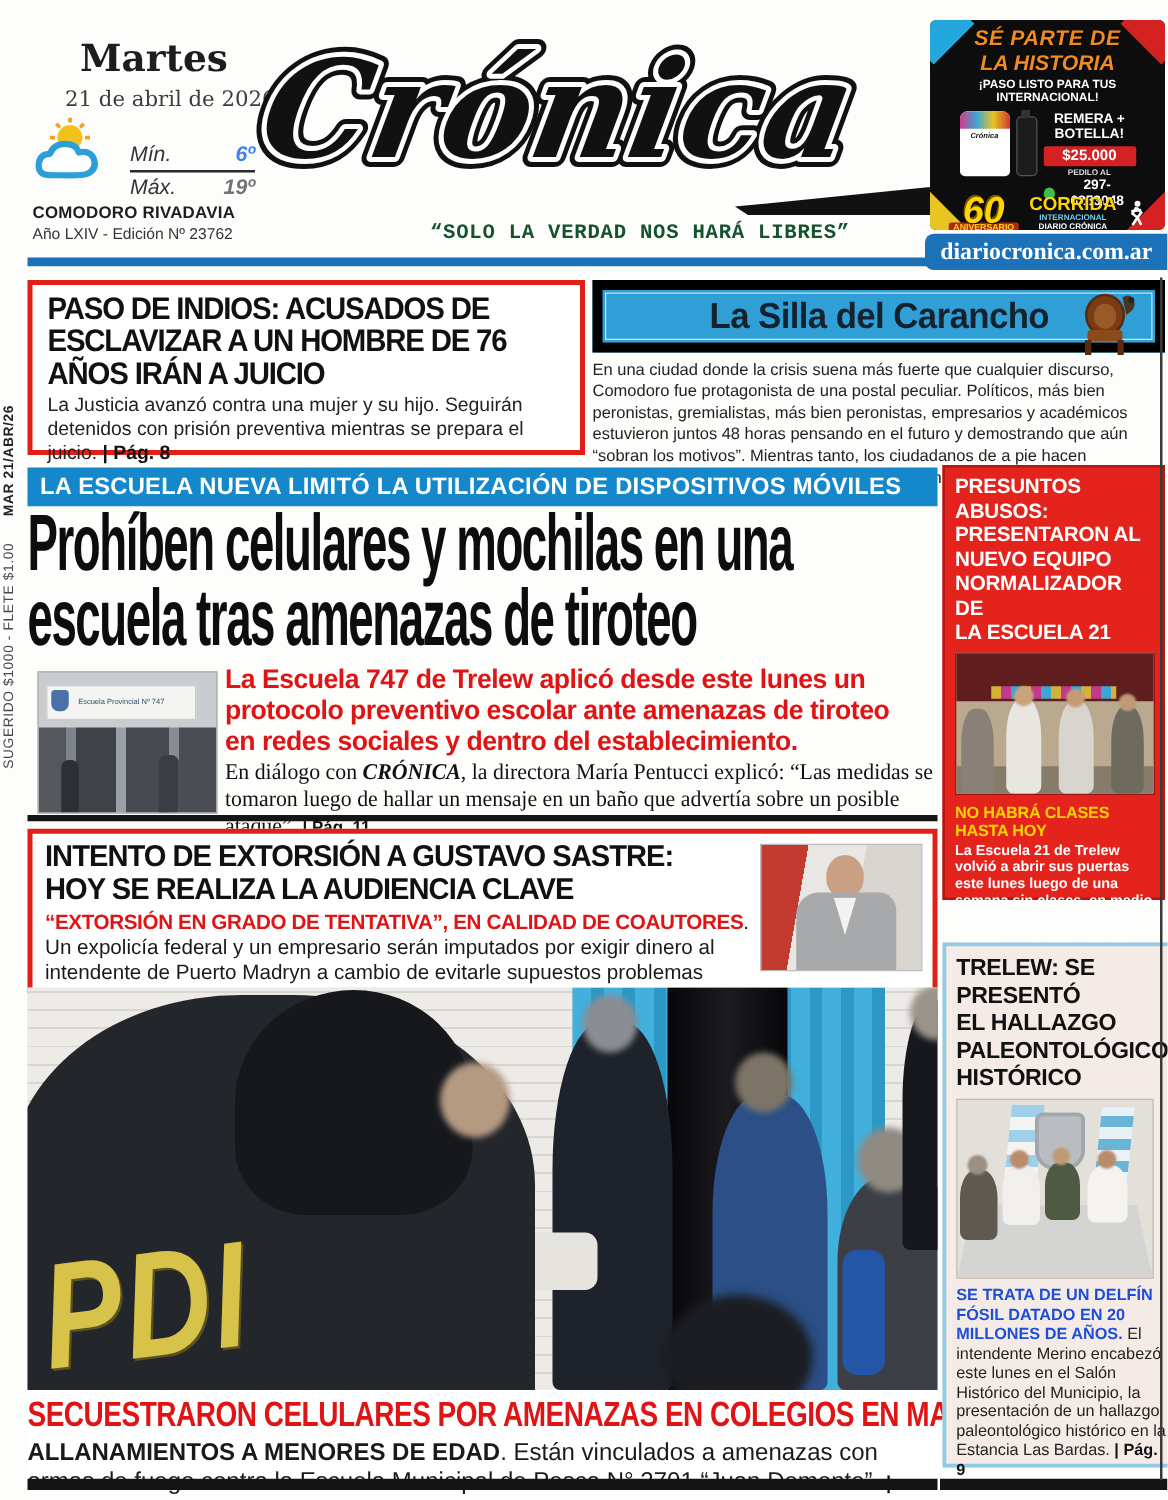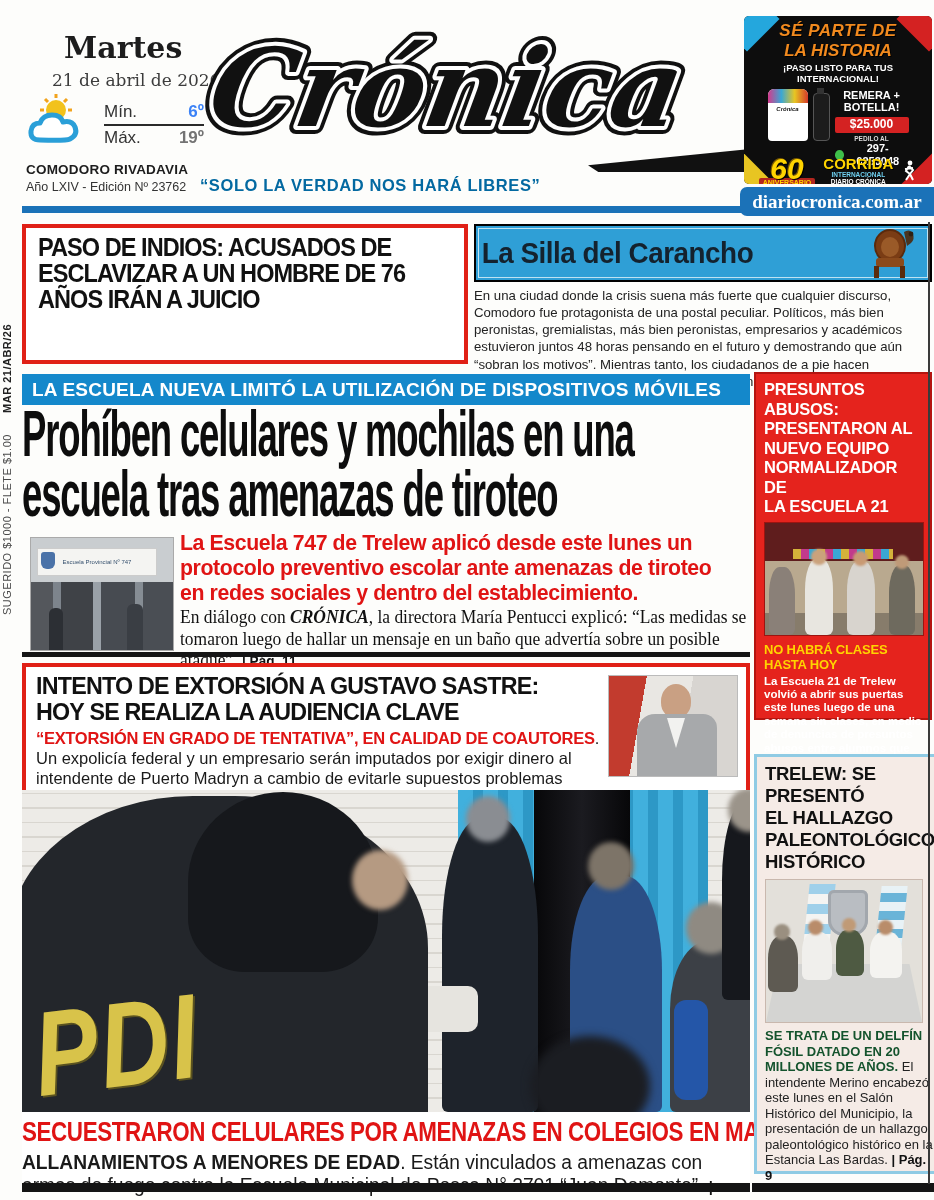--- a/index.html
+++ b/index.html
@@ -10,33 +10,33 @@
   
   .spine{left:1px;top:205px;height:410px;width:20px;writing-mode:vertical-rl;transform:rotate(180deg);
          font-size:11px;color:#4a4a4a;letter-spacing:.5px;white-space:nowrap;}
   .spine b{color:#222;}
   .spine .gap{display:inline-block;height:14px;}
 
   
   .day{left:52px;top:30px;font-family:"DejaVu Serif",serif;font-weight:bold;font-size:30px;color:#1d1d1d;margin-left:12px;}
   .datefull{left:52px;top:70px;font-family:"DejaVu Serif",serif;font-size:17px;color:#3c3c3c;}
   .weather-icon{left:26px;top:94px;}
-  .wtable{left:104px;top:100px;width:100px;font-size:17px;color:#333;}
+  .wtable{left:104px;top:112px;width:100px;font-size:17px;color:#333;font-style:italic;}
   .wrow{display:flex;justify-content:space-between;padding:2px 0;}
   .wrow.first{border-bottom:2px solid #2a2a2a;}
   .wmin{color:#3b82f6;font-weight:bold;}
   .wmax{color:#737373;font-weight:bold;}
   .city{left:26px;top:162px;font-size:13.5px;font-weight:bold;color:#1d1d1d;letter-spacing:.2px;}
   .edition{left:26px;top:180px;font-size:12.5px;color:#333;}
 
   .logo-wrap{left:188px;top:8px;width:570px;height:158px;}
   .logo-swoosh{left:588px;top:148px;width:172px;height:24px;background:#111;
                clip-path:polygon(0 72%,100% 0,100% 100%,6% 100%);}
-  .tagline{left:200px;top:176px;width:480px;text-align:left;font-family:Liberation Sans, sans-serif;
-           font-weight:bold;font-size:16.5px;color:#0369a1;letter-spacing:.6px;}
+  .tagline{left:200px;top:176px;width:480px;text-align:right;font-family:Liberation Mono, monospace;
+           font-weight:bold;font-size:16.5px;color:#14532d;letter-spacing:.6px;}
   .blue-rule{left:22px;top:206px;width:890px;height:7px;background:#1b72b8;}
 
   
   .promo{left:744px;top:16px;width:188px;height:168px;background:#0d0d0d;border-radius:5px;overflow:hidden;
          color:#fff;text-align:center;}
   .promo .corner{position:absolute;width:46px;height:46px;}
   .c1{left:-20px;top:-20px;background:#24a7dd;transform:rotate(45deg);}
   .c2{right:-20px;top:-20px;background:#d42222;transform:rotate(45deg);}
   .c3{left:-24px;bottom:-24px;background:#e8c522;transform:rotate(45deg);}
   .c4{right:-24px;bottom:-24px;background:#d42222;transform:rotate(45deg);}
@@ -70,23 +70,23 @@
 
   
   .paso{left:22px;top:224px;width:446px;height:140px;border:4px solid #e02016;background:#fff;
         padding:6px 12px;box-sizing:border-box;}
   .paso-h{font-weight:800;font-size:25px;line-height:1.04;color:#111;letter-spacing:-1px;
           transform:scaleX(.94);transform-origin:left top;width:106%;}
   .paso-d{margin-top:4px;font-size:15.5px;line-height:1.22;color:#222;}
   .pgref{font-weight:bold;color:#111;}
 
   .carancho{left:474px;top:224px;width:458px;height:140px;box-sizing:border-box;}
-  .car-banner{position:relative;height:58px;background:#2f9fd6;border:2px solid #000000;box-sizing:border-box;
+  .car-banner{position:relative;height:58px;background:#2f9fd6;border:8px solid #000000;box-sizing:border-box;
               box-shadow:inset 0 0 0 2px #2f9fd6, inset 0 0 0 3px #bfe3f2;
-              display:flex;align-items:center;justify-content:flex-start;}
+              display:flex;align-items:center;justify-content:center;}
   .car-title{font-weight:900;font-size:29px;color:#14222e;letter-spacing:-.5px;transform:scaleX(.96);}
   .car-chair{position:absolute;right:8px;top:2px;}
   .car-body{margin-top:5px;font-size:13.2px;line-height:1.3;color:#222;width:452px;}
 
   
   .kicker{left:22px;top:374px;width:728px;height:31px;background:#1488cb;box-sizing:border-box;
           color:#fff;font-weight:bold;font-size:19px;line-height:31px;padding-left:10px;letter-spacing:.2px;}
   .mainh{left:22px;top:404px;width:728px;}
   .mainh-line{font-weight:900;font-size:64px;line-height:60px;color:#0d0d0d;letter-spacing:-2px;
               transform:scaleX(.57);transform-origin:left top;white-space:nowrap;width:1280px;}
@@ -155,21 +155,21 @@
   
   .sb-tre{left:754px;top:754px;width:190px;height:420px;background:#f5ebe6;border:3px solid #8fcbe4;box-sizing:border-box;
           padding:6px 8px;color:#111;}
   .sbt-h{font-weight:900;font-size:18.5px;line-height:22px;letter-spacing:-.3px;}
   .sbt-photo{position:relative;width:156px;height:142px;margin-top:6px;background:#e3e0da;overflow:hidden;border:1px solid #c9b8ae;}
   .flag{position:absolute;width:26px;height:70px;background:repeating-linear-gradient(0deg,#9fd0ea 0 10px,#f4f4f2 10px 20px);transform:skewX(-6deg);}
   .shield2{position:absolute;left:62px;top:10px;width:40px;height:46px;background:#b9bdc2;border-radius:6px 6px 16px 16px;
            box-shadow:inset 0 0 0 3px #a2a7ad;}
   .table2{position:absolute;left:0;bottom:0;width:100%;height:58px;background:#d4d4d2;clip-path:polygon(8% 0,92% 0,100% 100%,0 100%);}
   .sbt-lead{margin-top:5px;font-size:13px;line-height:15.5px;}
-  .sbt-red{color:#14532d;font-weight:800;}
+  .sbt-red{color:#1d4ed8;font-weight:800;}
   .sbt-body{color:#222;}
   .sbt-body-pg{font-weight:bold;color:#111;}
 </style>
 </head>
 <body>
 
 <div class="page">
 
   <div class="abs spine">
     <span>SUGERIDO $1000 - FLETE $1.00</span>
@@ -263,20 +263,24 @@
         <circle cx="9" cy="3" r="2.4" fill="#fff"></circle>
         <path d="M8 6 L12 10 L9 14 L12 20 M8 6 L5 11 L9 14 L5 20 M4 9 L12 8" stroke="#fff" stroke-width="2" fill="none"></path>
       </svg>
     </div>
   </div>
 
   <div class="abs webbar">diariocronica.com.ar</div>
 
   <div class="abs paso">
     <div class="paso-h">PASO DE INDIOS: ACUSADOS DE ESCLAVIZAR A UN HOMBRE DE 76 AÑOS IRÁN A JUICIO</div>
+    <div class="paso-d">
+      <span>La Justicia avanzó contra una mujer y su hijo. Seguirán detenidos con prisión preventiva mientras se prepara el juicio.</span>
+      <span class="pgref">| Pág. 8</span>
+    </div>
   </div>
 
   <div class="abs carancho">
     <div class="car-banner">
       <div class="car-title">La Silla del Carancho</div>
       <svg class="car-chair" width="58" height="54" viewBox="0 0 58 54">
         <ellipse cx="26" cy="18" rx="15" ry="16" fill="#7a3c14" stroke="#5a2a0c" stroke-width="2"></ellipse>
         <ellipse cx="26" cy="19" rx="9" ry="10" fill="#9a5a28"></ellipse>
         <rect x="12" y="30" width="28" height="9" rx="3" fill="#8a4a1c"></rect>
         <rect x="10" y="38" width="5" height="12" fill="#5a2a0c"></rect>

